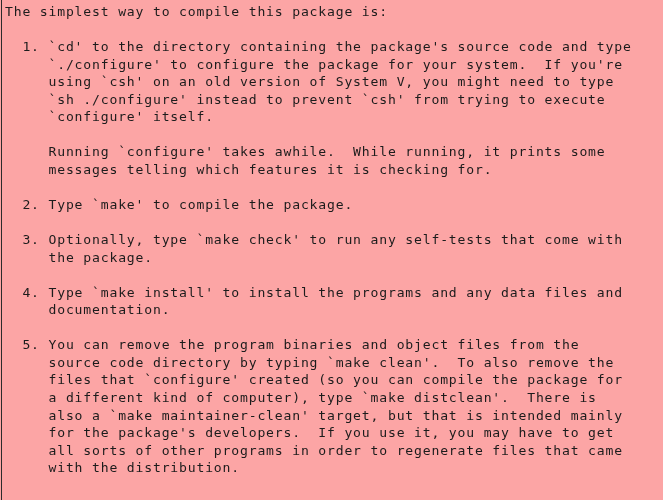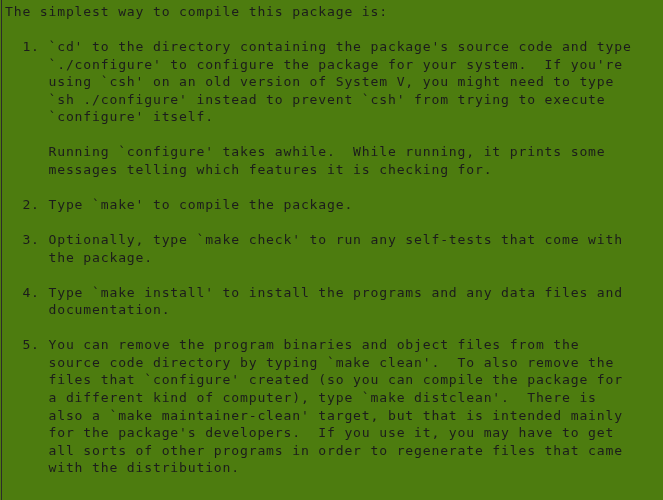--- a/index.html
+++ b/index.html
@@ -11,21 +11,21 @@
   body {
     width: 663px;
     height: 500px;
     overflow: hidden;
     font-family: "DejaVu Sans Mono", "Liberation Mono", monospace;
   }
   #document-view {
     position: relative;
     width: 663px;
     height: 500px;
-    background: #4d7c0f;
+    background: #fca5a5;
     box-sizing: border-box;
     text-decoration: underline;
   }
   #left-rule {
     position: absolute;
     left: 1px;
     top: 0;
     width: 1px;
     height: 500px;
     background: #2b2b2b;

